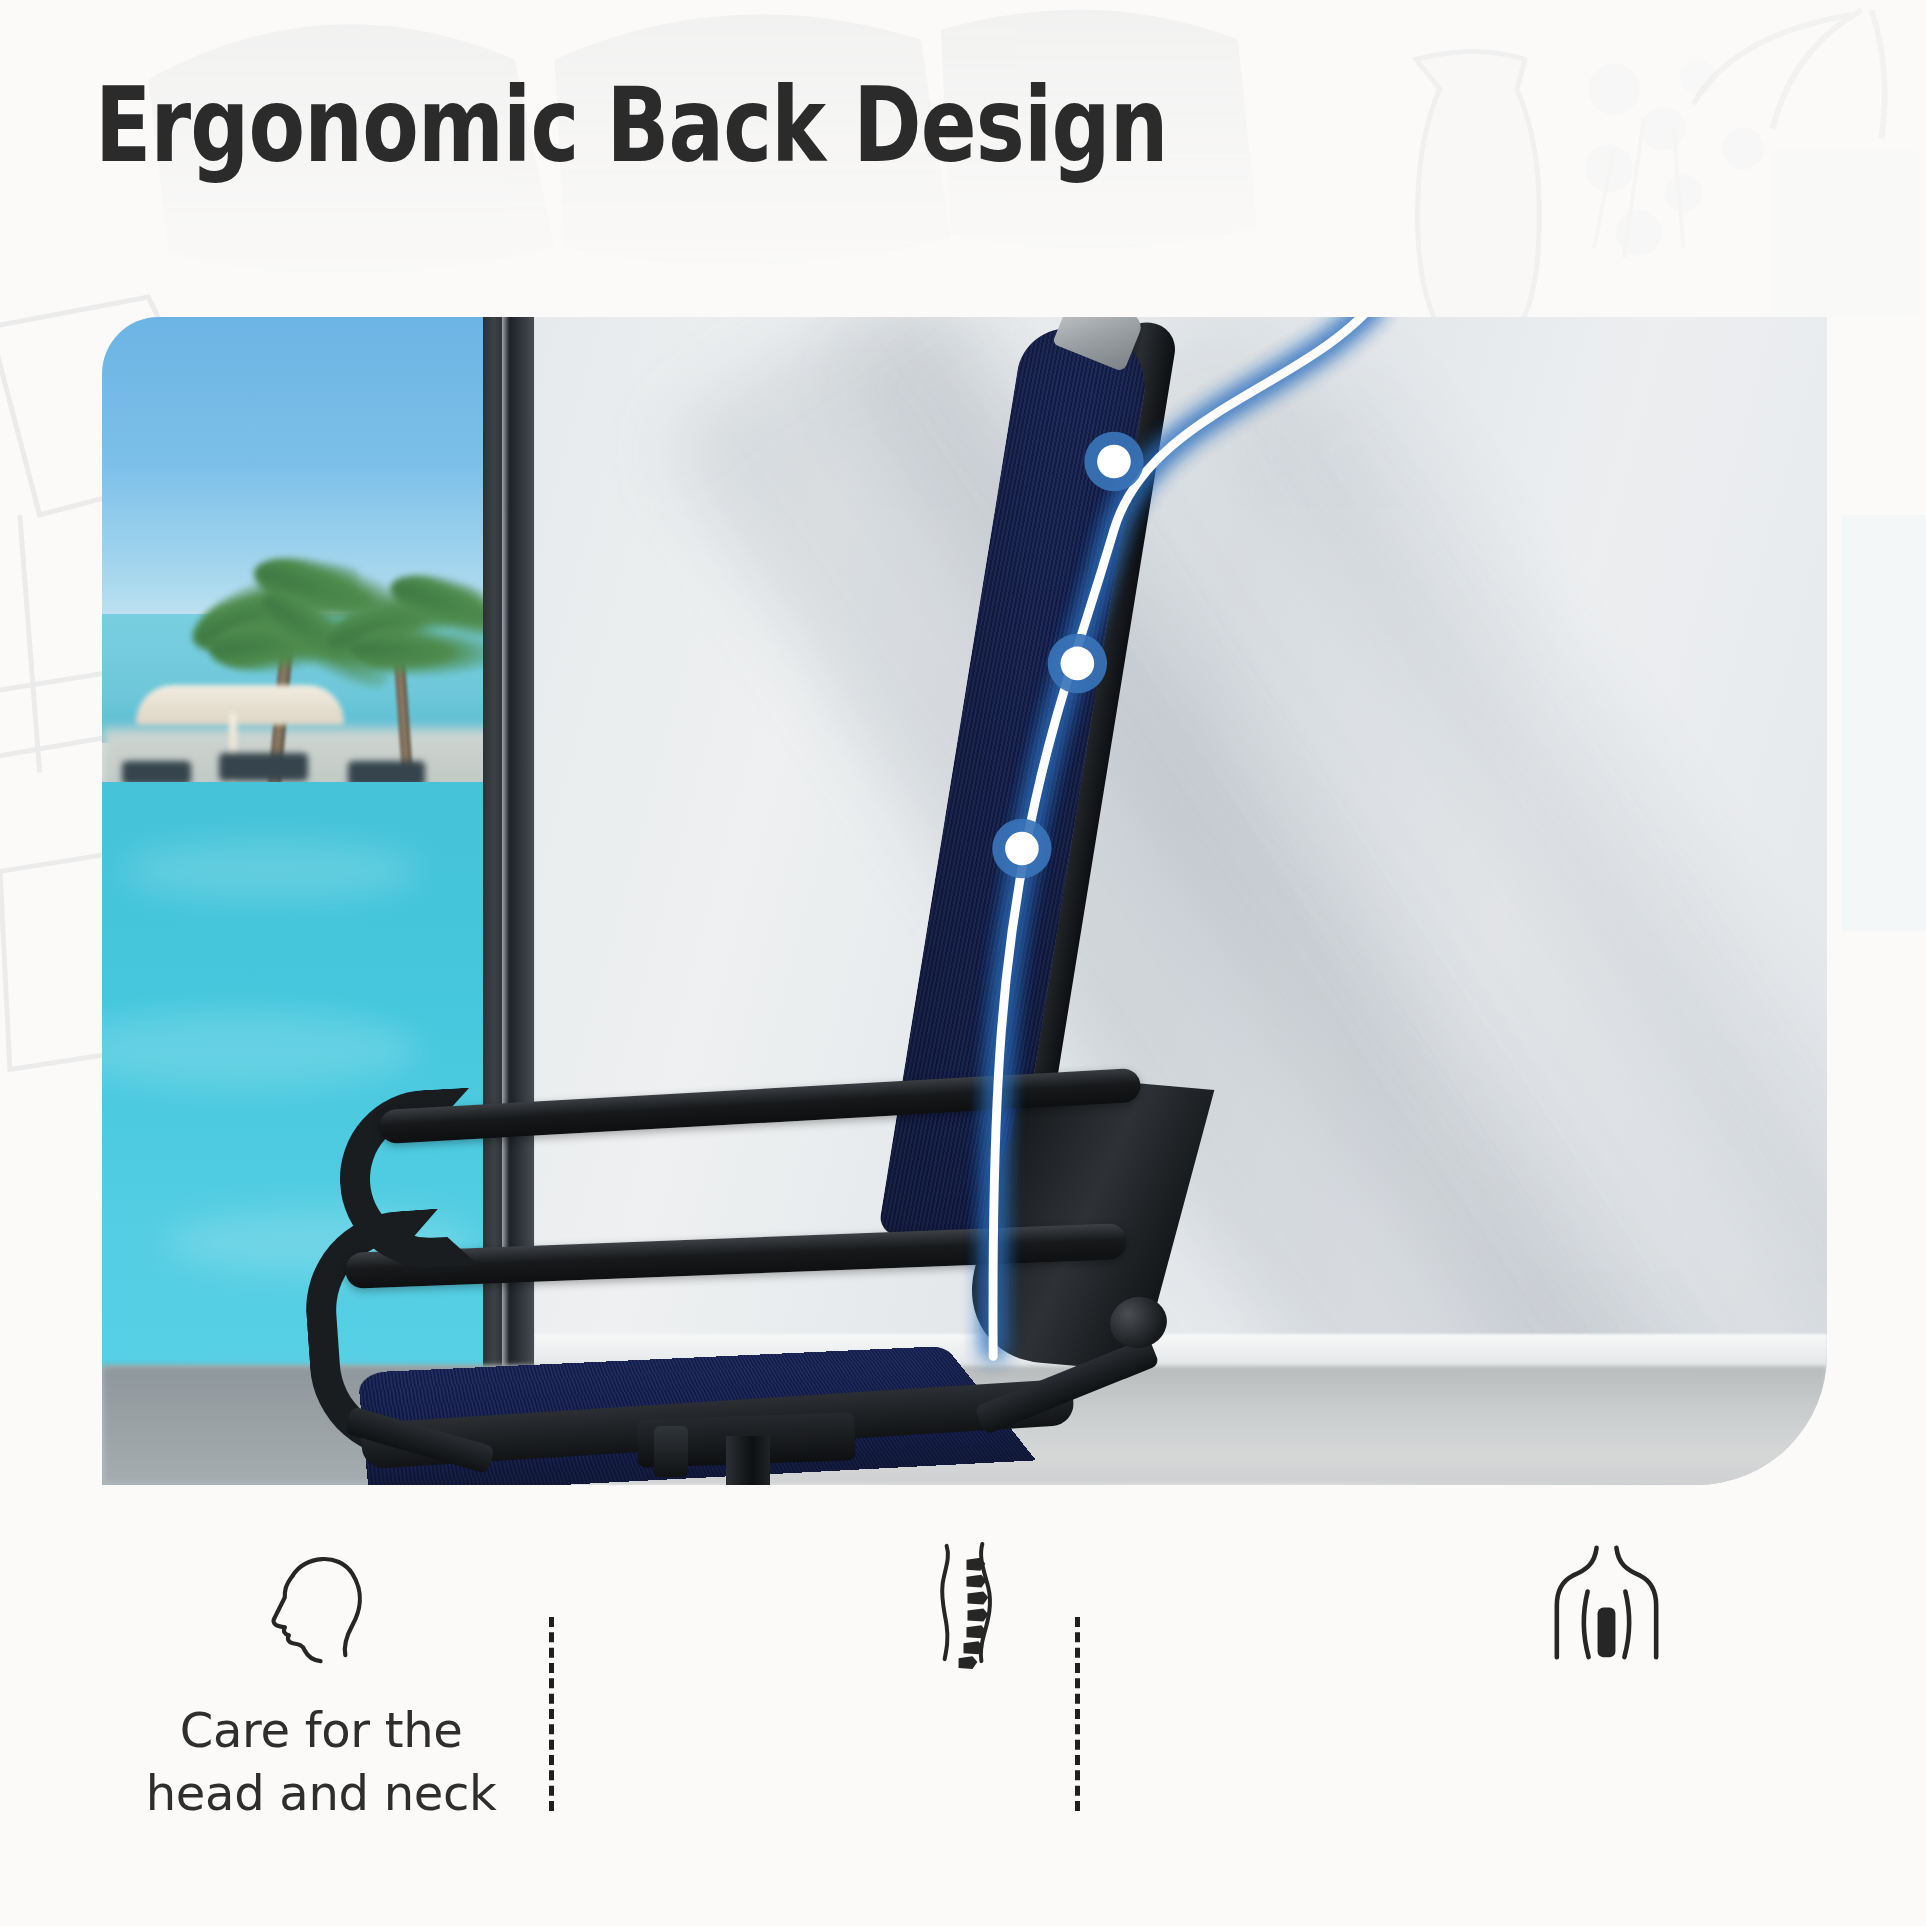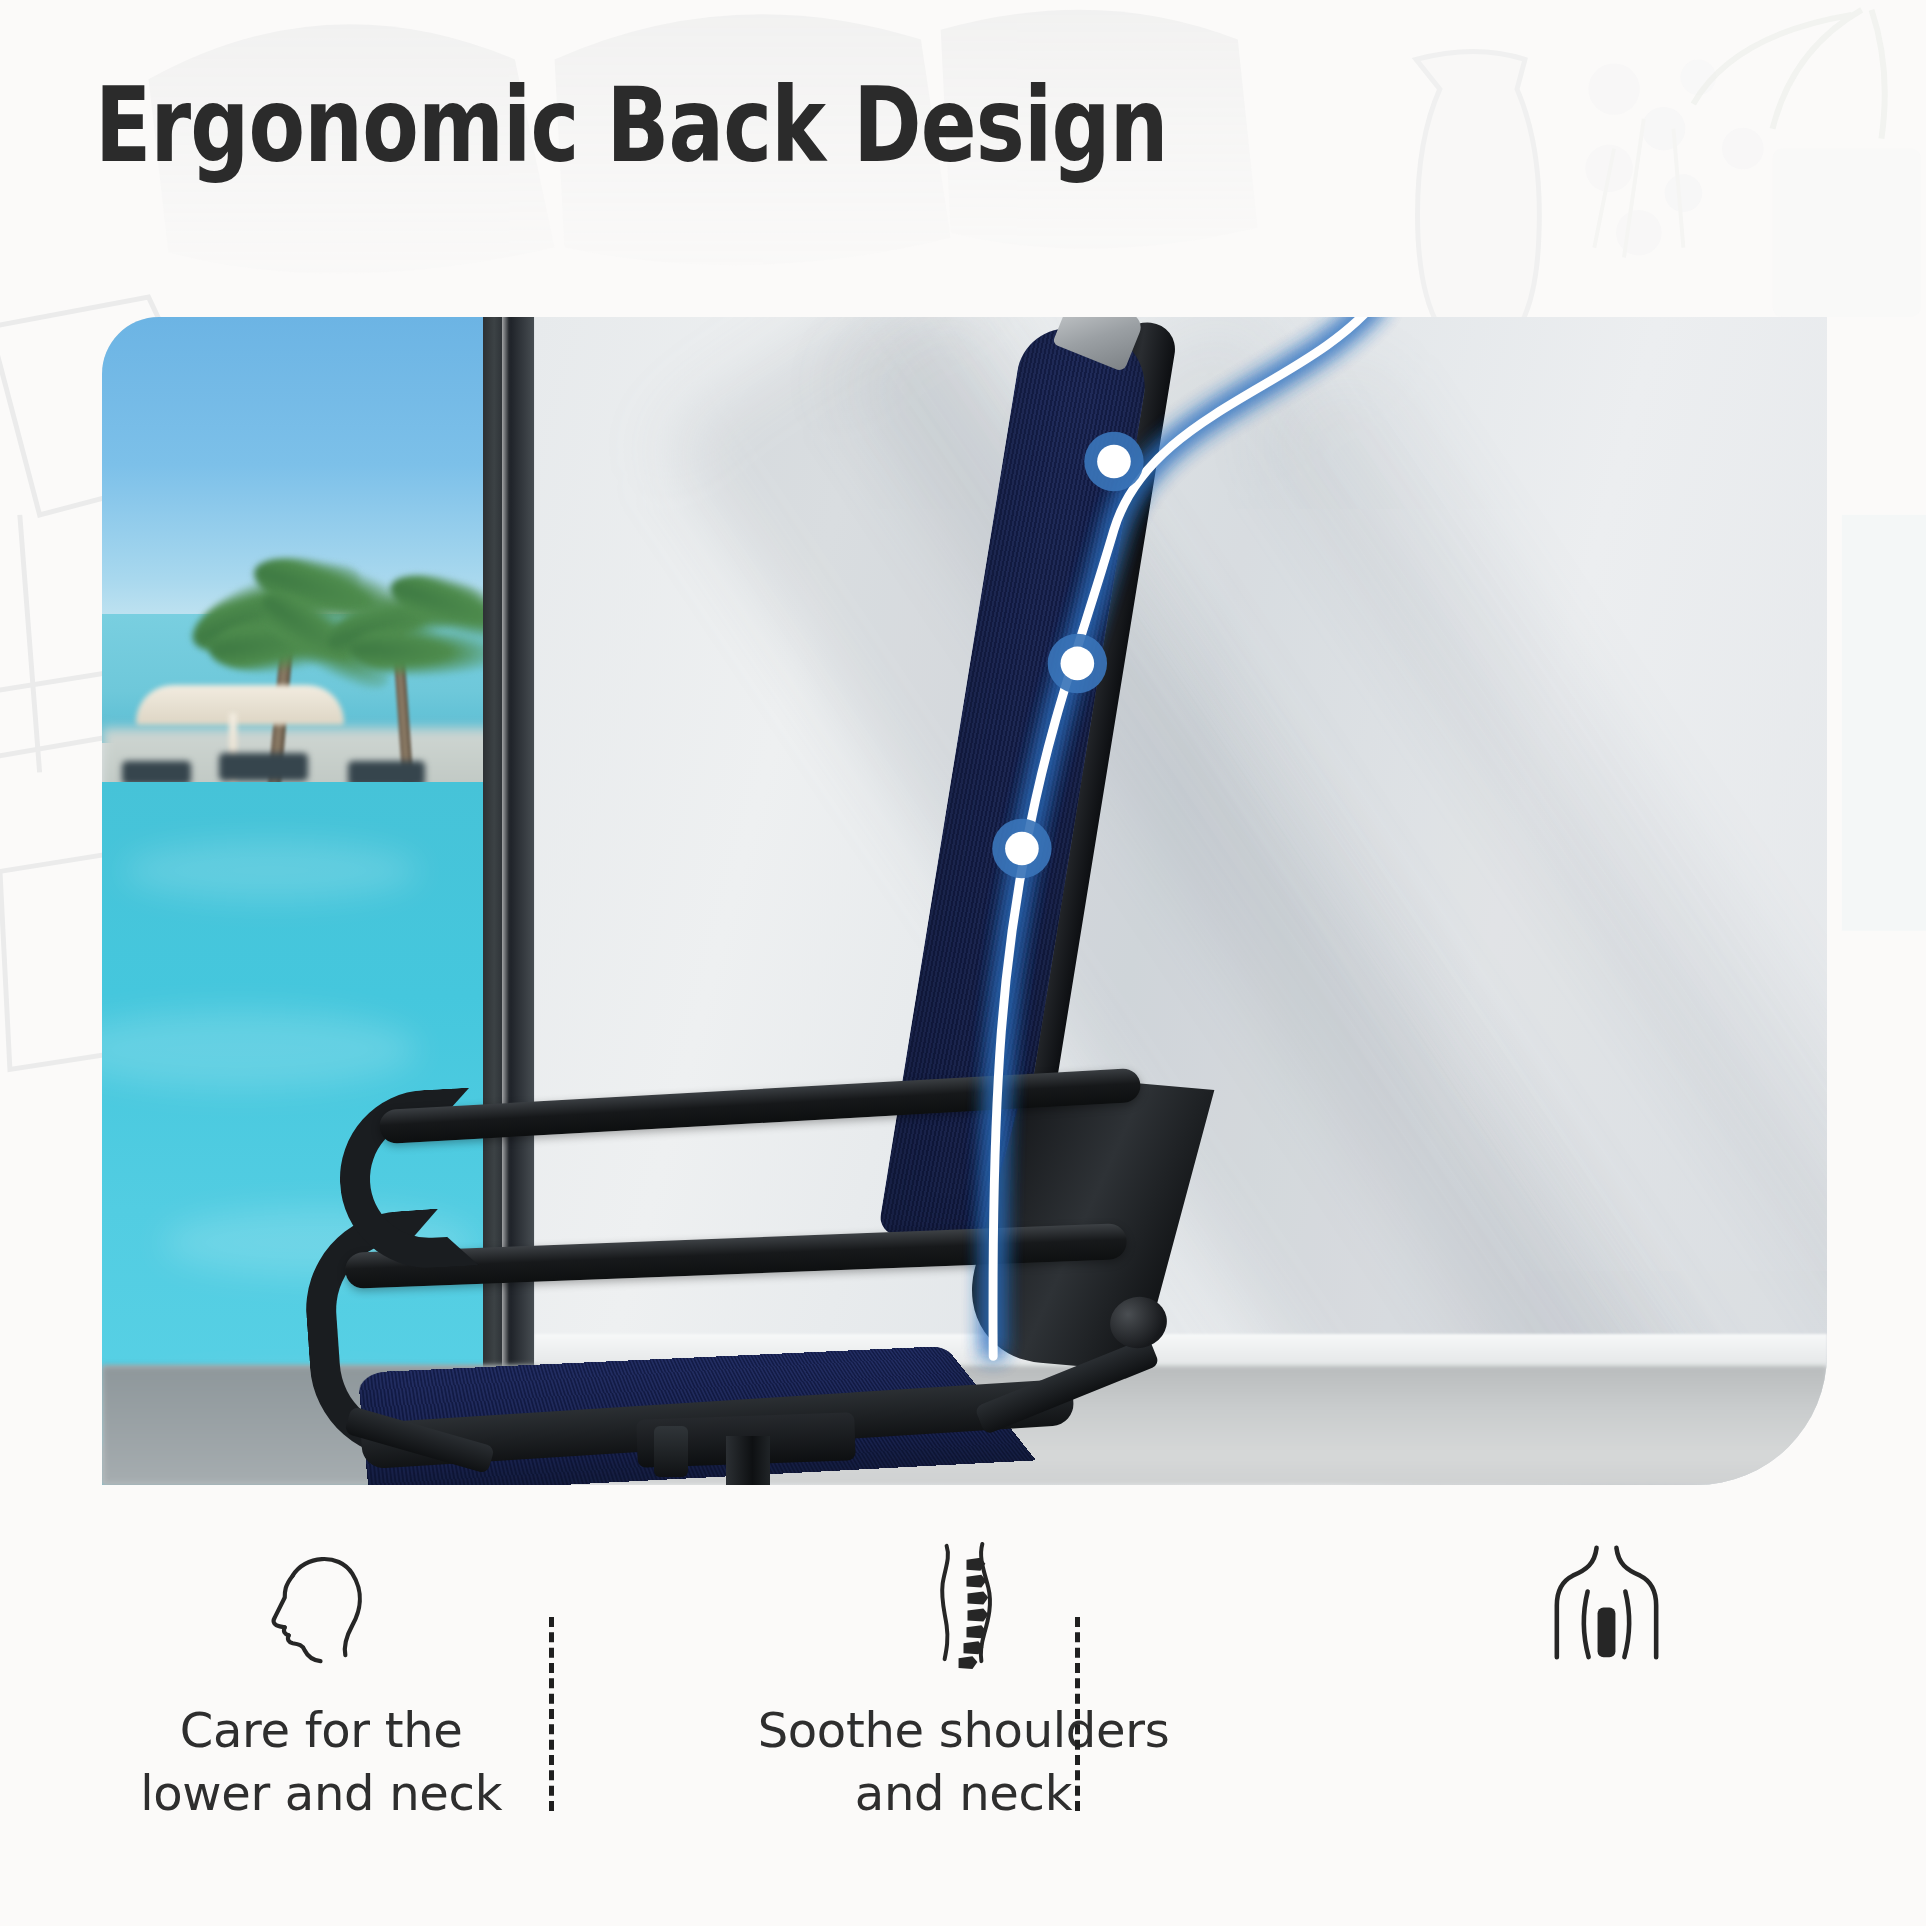--- a/index.html
+++ b/index.html
@@ -398,43 +398,41 @@
       <svg width="149" height="149" viewBox="0 0 150 150">
         <g fill="none" stroke="#262626" stroke-width="4.2" stroke-linecap="round" stroke-linejoin="round">
           <path d="M 46 46 C 58 26 92 22 106 44 C 118 63 114 82 106 96 C 100 107 97 116 99 126"></path>
           <path d="M 46 46 C 38 56 38 62 38 68 L 28 88 C 25 93 28 96 33 97 L 38 98"></path>
           <path d="M 38 98 C 36 102 38 105 42 106"></path>
           <path d="M 42 106 C 40 110 42 113 46 114 C 52 115 56 116 58 121 C 61 127 66 131 74 132"></path>
         </g>
       </svg>
     </div>
     <div class="feat-caption">Care for the
-lower and neck</div>
+head and neck</div>
   </div>
 
   <div class="feature">
     <div class="feat-icon">
       <svg width="149" height="149" viewBox="0 0 150 150">
         <g fill="none" stroke="#262626" stroke-width="4" stroke-linecap="round">
           <path d="M 58 16 C 62 28 56 40 54 54 C 52 70 56 82 58 96 C 60 110 58 120 56 130"></path>
           <path d="M 94 14 C 90 28 96 42 100 58 C 104 74 100 90 96 104 C 92 118 92 126 93 132"></path>
         </g>
         <g fill="#262626">
           <path d="M 78 30 l 14 -2 l 5 6 l -5 7 l -14 -1 z"></path>
           <path d="M 78 47 l 15 -2 l 5 6 l -5 7 l -15 -1 z"></path>
           <path d="M 79 64 l 16 -2 l 5 6 l -5 7 l -16 -1 z"></path>
           <path d="M 79 81 l 16 -2 l 5 6 l -5 7 l -16 -1 z"></path>
           <path d="M 78 98 l 15 -2 l 5 6 l -5 7 l -15 -1 z"></path>
           <path d="M 75 114 l 15 -2 l 5 6 l -5 7 l -15 -1 z"></path>
           <path d="M 70 129 l 14 -2 l 5 6 l -5 7 l -14 -1 z"></path>
         </g>
       </svg>
     </div>
-    <div class="feat-caption">Soothe shoulders
-and neck</div>
   </div>
 
   <div class="feature">
     <div class="feat-icon">
       <svg width="149" height="149" viewBox="0 0 150 150">
         <g fill="none" stroke="#262626" stroke-width="4.6" stroke-linecap="round" stroke-linejoin="round">
           <path d="M 66 18 C 64 34 56 40 42 46 C 30 52 26 62 26 76 L 26 128"></path>
           <path d="M 86 18 C 88 34 96 40 110 46 C 122 52 126 62 126 76 L 126 128"></path>
           <path d="M 57 62 C 52 82 52 106 58 128"></path>
           <path d="M 95 62 C 100 82 100 106 94 128"></path>

